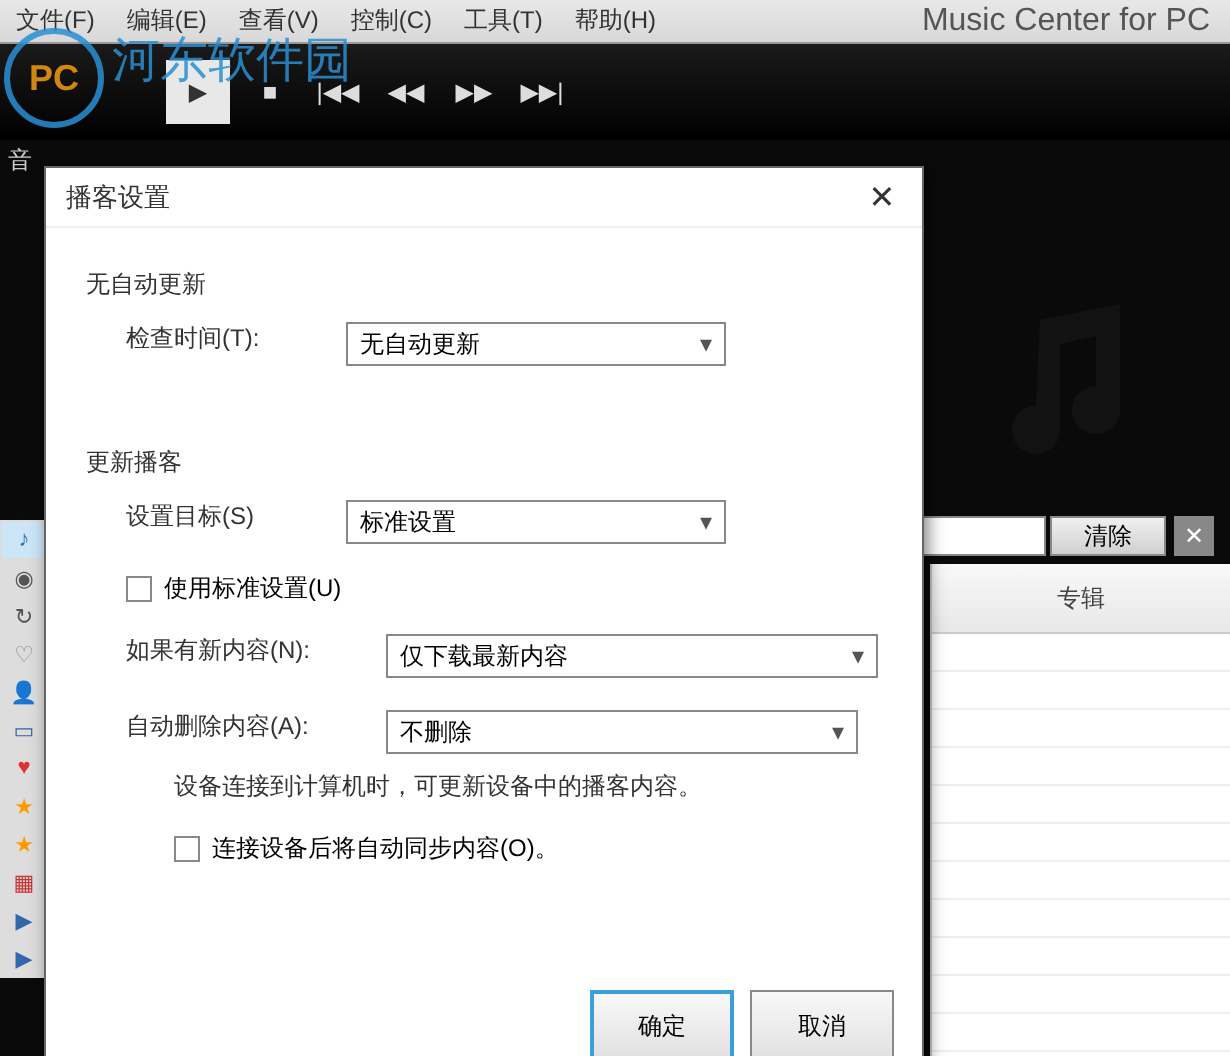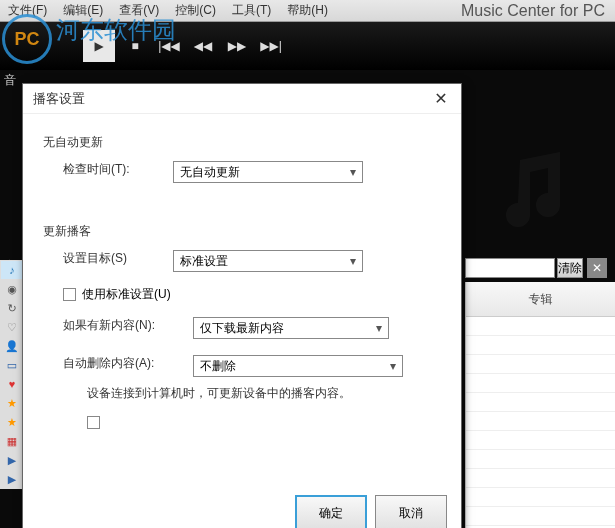--- a/index.html
+++ b/index.html
@@ -14,21 +14,21 @@
 .player-bar{height:48px;background:linear-gradient(#1a1a1a,#000);display:flex;align-items:center;padding-left:80px;position:relative;z-index:0}
 .player-btn{width:28px;height:28px;margin:0 3px;display:flex;align-items:center;justify-content:center;color:#ddd;cursor:pointer}
 .player-btn.play{width:32px;height:32px;background:#e8e8e8;color:#333}
 .main-area{height:458px;background:#0a0a0a;position:relative}
 .side-col{position:absolute;left:0;top:190px;width:24px;background:#ddd;border-right:1px solid #999}
 .side-icon{width:22px;height:18px;margin:1px;display:flex;align-items:center;justify-content:center;font-size:11px;cursor:pointer}
 .lib-label{position:absolute;left:4px;top:188px;color:#fff;font-size:12px}
 .tab-label{position:absolute;left:4px;top:2px;color:#ccc;font-size:12px}
 .search-bar{position:absolute;right:8px;top:188px;display:flex;align-items:center}
 .search-input{width:90px;height:20px;border:1px solid #888;padding:0 4px;background:#fff}
-.clear-btn{height:20px;padding:0 0;margin-left:2px;background:linear-gradient(#f0f0f0,#d0d0d0);border:1px solid #888;cursor:pointer}
+.clear-btn{height:20px;padding:0 16px;margin-left:2px;background:linear-gradient(#f0f0f0,#d0d0d0);border:1px solid #888;cursor:pointer}
 .close-x{width:20px;height:20px;margin-left:4px;background:#888;color:#fff;display:flex;align-items:center;justify-content:center;cursor:pointer}
 .list-area{position:absolute;right:0;top:212px;width:150px;height:300px;background:#fff;border-left:1px solid #ccc}
 .list-header{height:35px;background:linear-gradient(#f8f8f8,#e8e8e8);border-bottom:1px solid #ccc;display:flex;align-items:center;justify-content:center;color:#444}
 .list-row{height:19px;border-bottom:1px solid #eee}
 .note-bg{position:absolute;right:30px;top:70px;width:100px;height:100px;opacity:0.15}
 .dialog{position:absolute;left:22px;top:83px;width:440px;height:460px;background:#fff;border:1px solid #666;box-shadow:2px 2px 8px rgba(0,0,0,0.5);z-index:10}
 .dlg-title{height:30px;display:flex;align-items:center;padding:0 10px;border-bottom:1px solid #eee}
 .dlg-title-text{font-size:13px;color:#333}
 .dlg-close{margin-left:auto;width:20px;height:20px;font-size:16px;cursor:pointer;display:flex;align-items:center;justify-content:center;color:#333}
 .dlg-body{padding:12px 16px}
@@ -145,34 +145,35 @@
     </div>
 
     <div class="checkbox-row">
       <div class="checkbox"></div>
       <span>使用标准设置(U)</span>
     </div>
 
     <div class="indent-block">
       <div class="field-row" style="margin-left:0">
         <span class="field-label" style="width:130px">如果有新内容(N):</span>
-        <div class="combo" style="width:196px">
+        <div class="combo" style="width:246px">
             <span>仅下载最新内容</span>
           </div>
       </div>
       <div class="field-row" style="margin-left:0;margin-top:16px">
         <span class="field-label" style="width:130px">自动删除内容(A):</span>
-        <div class="combo" style="width:210px">
+        <div class="combo" style="width:236px">
             <span>不删除</span>
           </div>
       </div>
     </div>
 
     <div class="sync-text">设备连接到计算机时，可更新设备中的播客内容。</div>
     <div class="checkbox-row" style="margin-left:48px">
       <div class="checkbox"></div>
+      <span>连接设备后将自动同步内容(O)。</span>
     </div>
   </div>
   <div class="dlg-buttons">
     <div class="btn primary">确定</div>
     <div class="btn">取消</div>
   </div>
 </div>
 
 </body></html>

